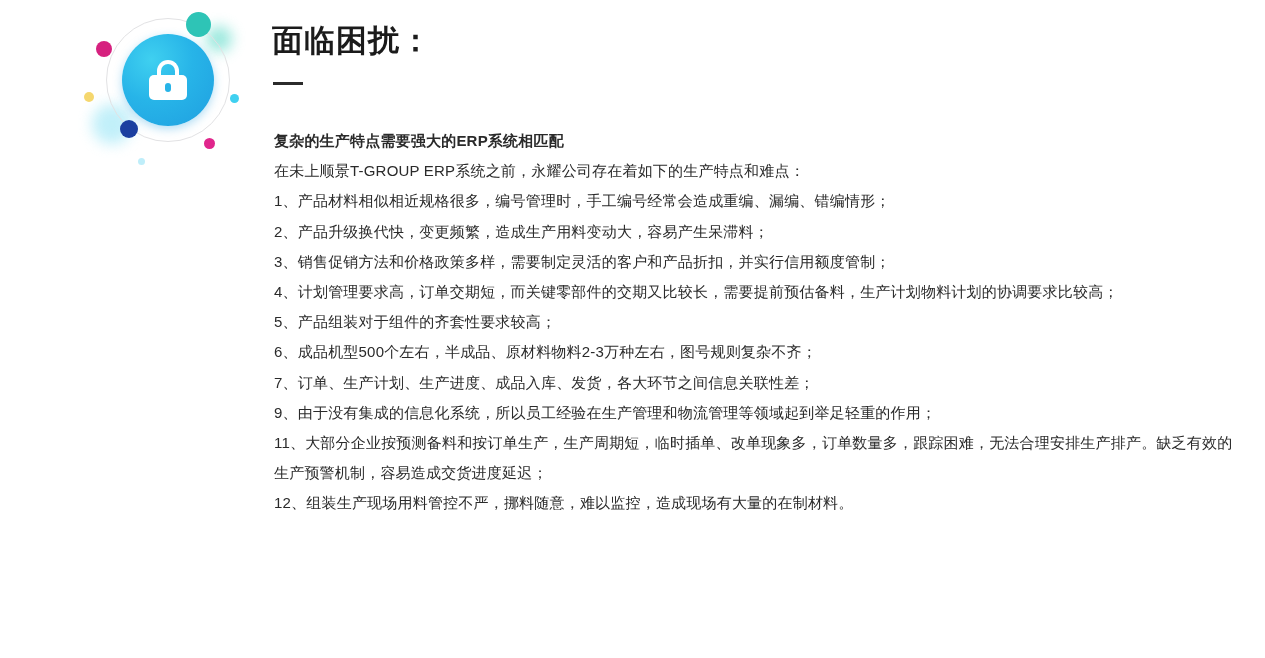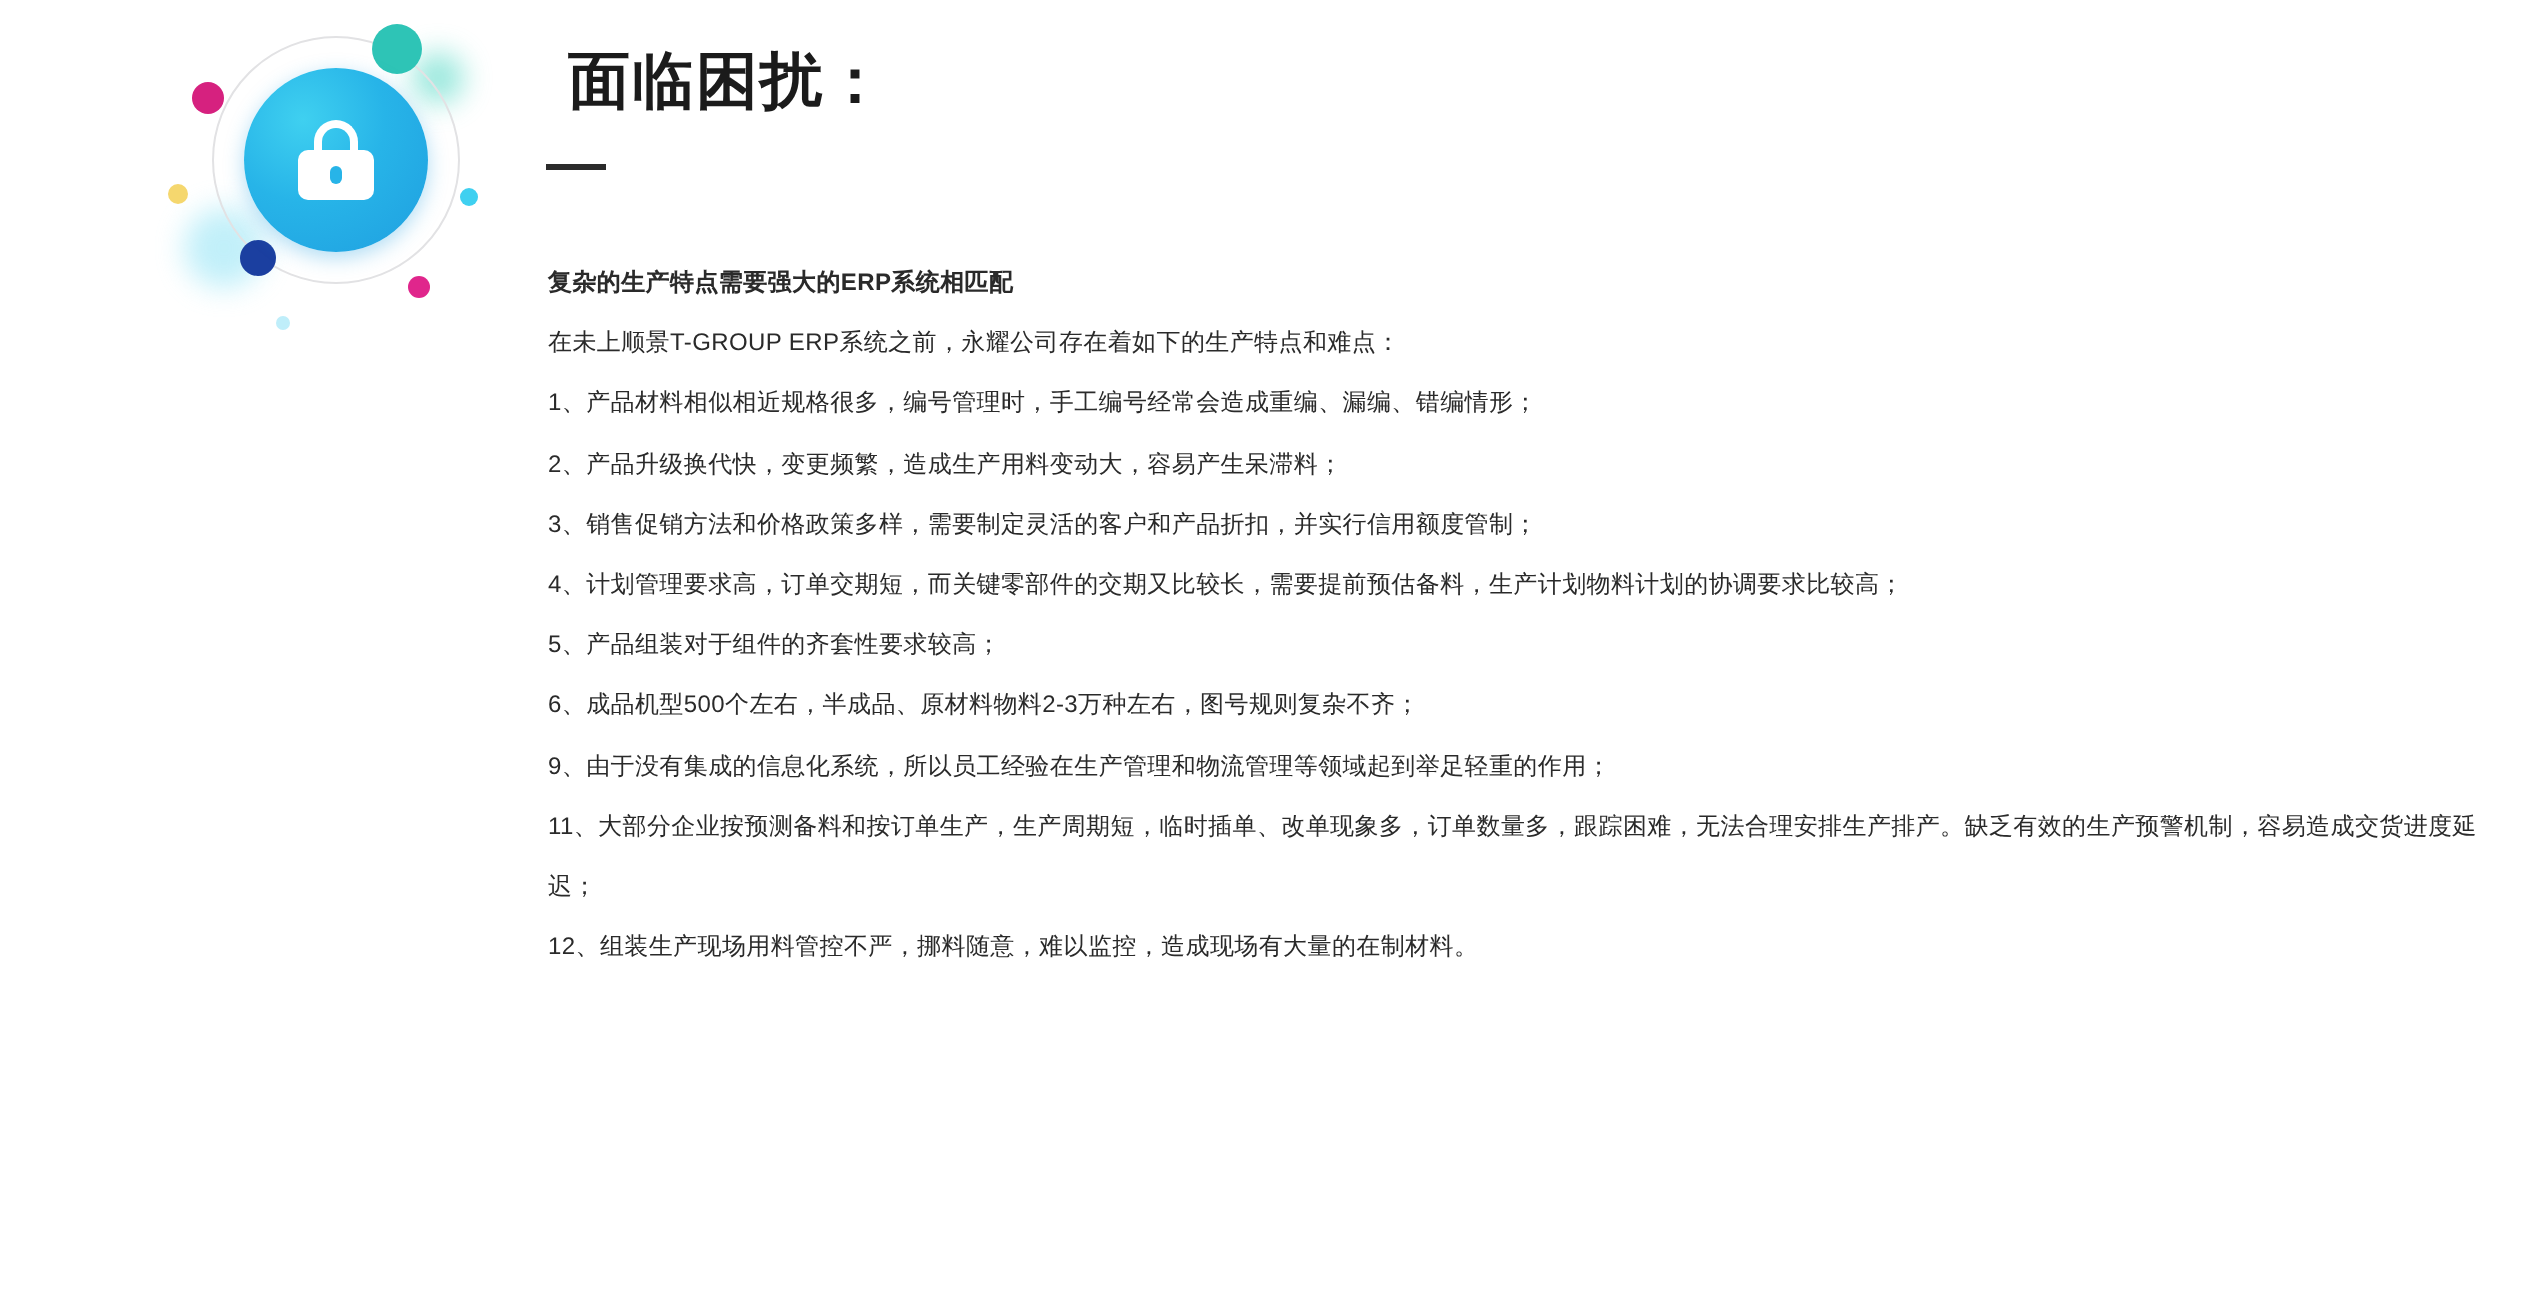--- a/index.html
+++ b/index.html
@@ -93,21 +93,21 @@
   .glow {
     position: absolute;
     border-radius: 50%;
     filter: blur(7px);
     opacity: 0.55;
   }
 
   
   .heading {
     position: absolute;
-    left: 284px;
+    left: 272px;
     top: 20px;
     font-size: 31px;
     font-weight: bold;
     letter-spacing: 1px;
     color: #1b1b1b;
     text-align: center;
   }
   .heading-rule {
     position: absolute;
     left: 273px;
@@ -116,21 +116,21 @@
     height: 3px;
     background: #2b2b2b;
   }
 
   
   .body-block {
     position: absolute;
     left: 274px;
     top: 126px;
     width: 968px;
-    font-size: 12px;
+    font-size: 15px;
     line-height: 30.2px;
     color: #2a2a2a;
     letter-spacing: 0.2px;
   }
   .body-block p {
     margin: 0;
     text-indent: 0;
   }
   .lead {
     font-weight: bold;
@@ -169,18 +169,19 @@
 
   <div class="body-block">
     <p class="lead">复杂的生产特点需要强大的ERP系统相匹配</p>
     <p>在未上顺景T-GROUP ERP系统之前，永耀公司存在着如下的生产特点和难点：</p>
     <p>1、产品材料相似相近规格很多，编号管理时，手工编号经常会造成重编、漏编、错编情形；</p>
     <p>2、产品升级换代快，变更频繁，造成生产用料变动大，容易产生呆滞料；</p>
     <p>3、销售促销方法和价格政策多样，需要制定灵活的客户和产品折扣，并实行信用额度管制；</p>
     <p>4、计划管理要求高，订单交期短，而关键零部件的交期又比较长，需要提前预估备料，生产计划物料计划的协调要求比较高；</p>
     <p>5、产品组装对于组件的齐套性要求较高；</p>
     <p>6、成品机型500个左右，半成品、原材料物料2-3万种左右，图号规则复杂不齐；</p>
+    <p>7、订单、生产计划、生产进度、成品入库、发货，各大环节之间信息关联性差；</p>
     <p>9、由于没有集成的信息化系统，所以员工经验在生产管理和物流管理等领域起到举足轻重的作用；</p>
     <p>11、大部分企业按预测备料和按订单生产，生产周期短，临时插单、改单现象多，订单数量多，跟踪困难，无法合理安排生产排产。缺乏有效的生产预警机制，容易造成交货进度延迟；</p>
     <p>12、组装生产现场用料管控不严，挪料随意，难以监控，造成现场有大量的在制材料。</p>
   </div>
 
 </div>
 
 </body></html>

